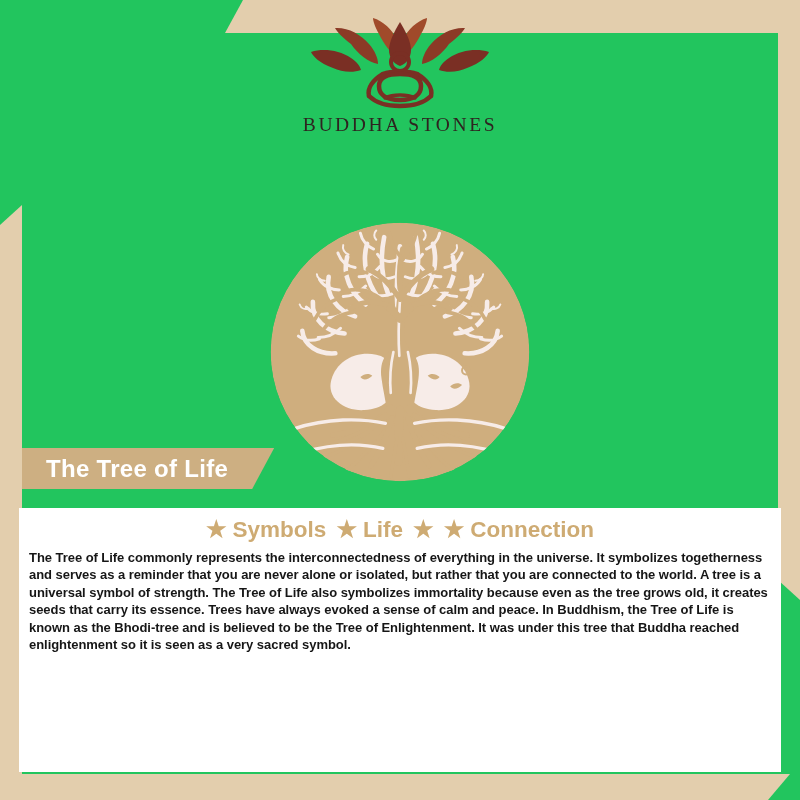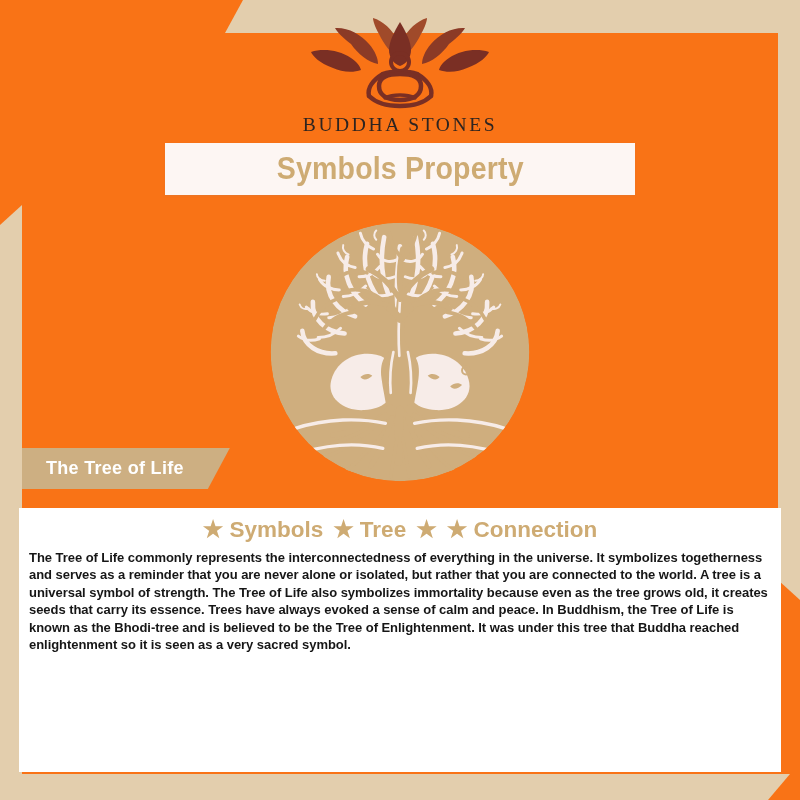--- a/index.html
+++ b/index.html
@@ -11,21 +11,21 @@
     height: 800px;
     overflow: hidden;
     font-family: "Liberation Sans", sans-serif;
     background: #faeeea;
   }
 
   #page {
     position: relative;
     width: 800px;
     height: 800px;
-    background: #f97316;
+    background: #22c55e;
     overflow: hidden;
   }
 
   
   .band {
     position: absolute;
     background: #e3cead;
   }
   .band-top {
     top: 0;
@@ -116,21 +116,21 @@
     top: 448px;
     height: 41px;
     padding: 0 46px 0 24px;
     background: #cdaf82;
     display: flex;
     align-items: center;
     clip-path: polygon(0 0, 100% 0, calc(100% - 22px) 100%, 0 100%);
   }
   .section-label-text {
     color: #ffffff;
-    font-size: 18px;
+    font-size: 24px;
     font-weight: bold;
     letter-spacing: .3px;
   }
 
   
   .card {
     position: absolute;
     left: 19px;
     top: 508px;
     width: 762px;
@@ -211,23 +211,20 @@
           <path d="M74 70 C74 62 82 58 95 58 C108 58 116 62 116 70 C116 78 110 84 95 84 C80 84 74 78 74 70 Z" fill="none" stroke="#7a2f24" stroke-width="4.5"></path>
 
           <path d="M64 80 C72 88 84 90 95 90 C106 90 118 88 126 80" stroke="#7a2f24" stroke-width="4.5" fill="none"></path>
           <path d="M80 82 C88 78 102 78 110 82" stroke="#7a2f24" stroke-width="3.5" fill="none"></path>
         </g>
       </svg>
     </span>
     <div class="logo-word">BUDDHA STONES</div>
   </div>
 
-  <div class="title-banner">
-    <span class="title-text">Symbols Property</span>
-  </div>
 
   <div class="tree-wrap">
     <svg width="264" height="264" viewBox="0 0 400 400" aria-hidden="true">
       <defs>
         <clipPath id="circ">
             <circle cx="200" cy="200" r="196"></circle>
           </clipPath>
         <mask id="cutout">
           <rect x="0" y="0" width="400" height="400" fill="#000"></rect>
           <circle cx="200" cy="200" r="196" fill="#fff"></circle>
@@ -411,21 +408,21 @@
   </div>
 
   <div class="card">
     <div class="keywords">
       <span class="kw">
         <span class="star">★</span>
         <span>Symbols</span>
       </span>
       <span class="kw">
         <span class="star">★</span>
-        <span>Tree</span>
+        <span>Life</span>
       </span>
       <span class="kw">
         <span class="star">★</span>
       </span>
       <span class="kw">
         <span class="star">★</span>
         <span>Connection</span>
       </span>
     </div>
 

